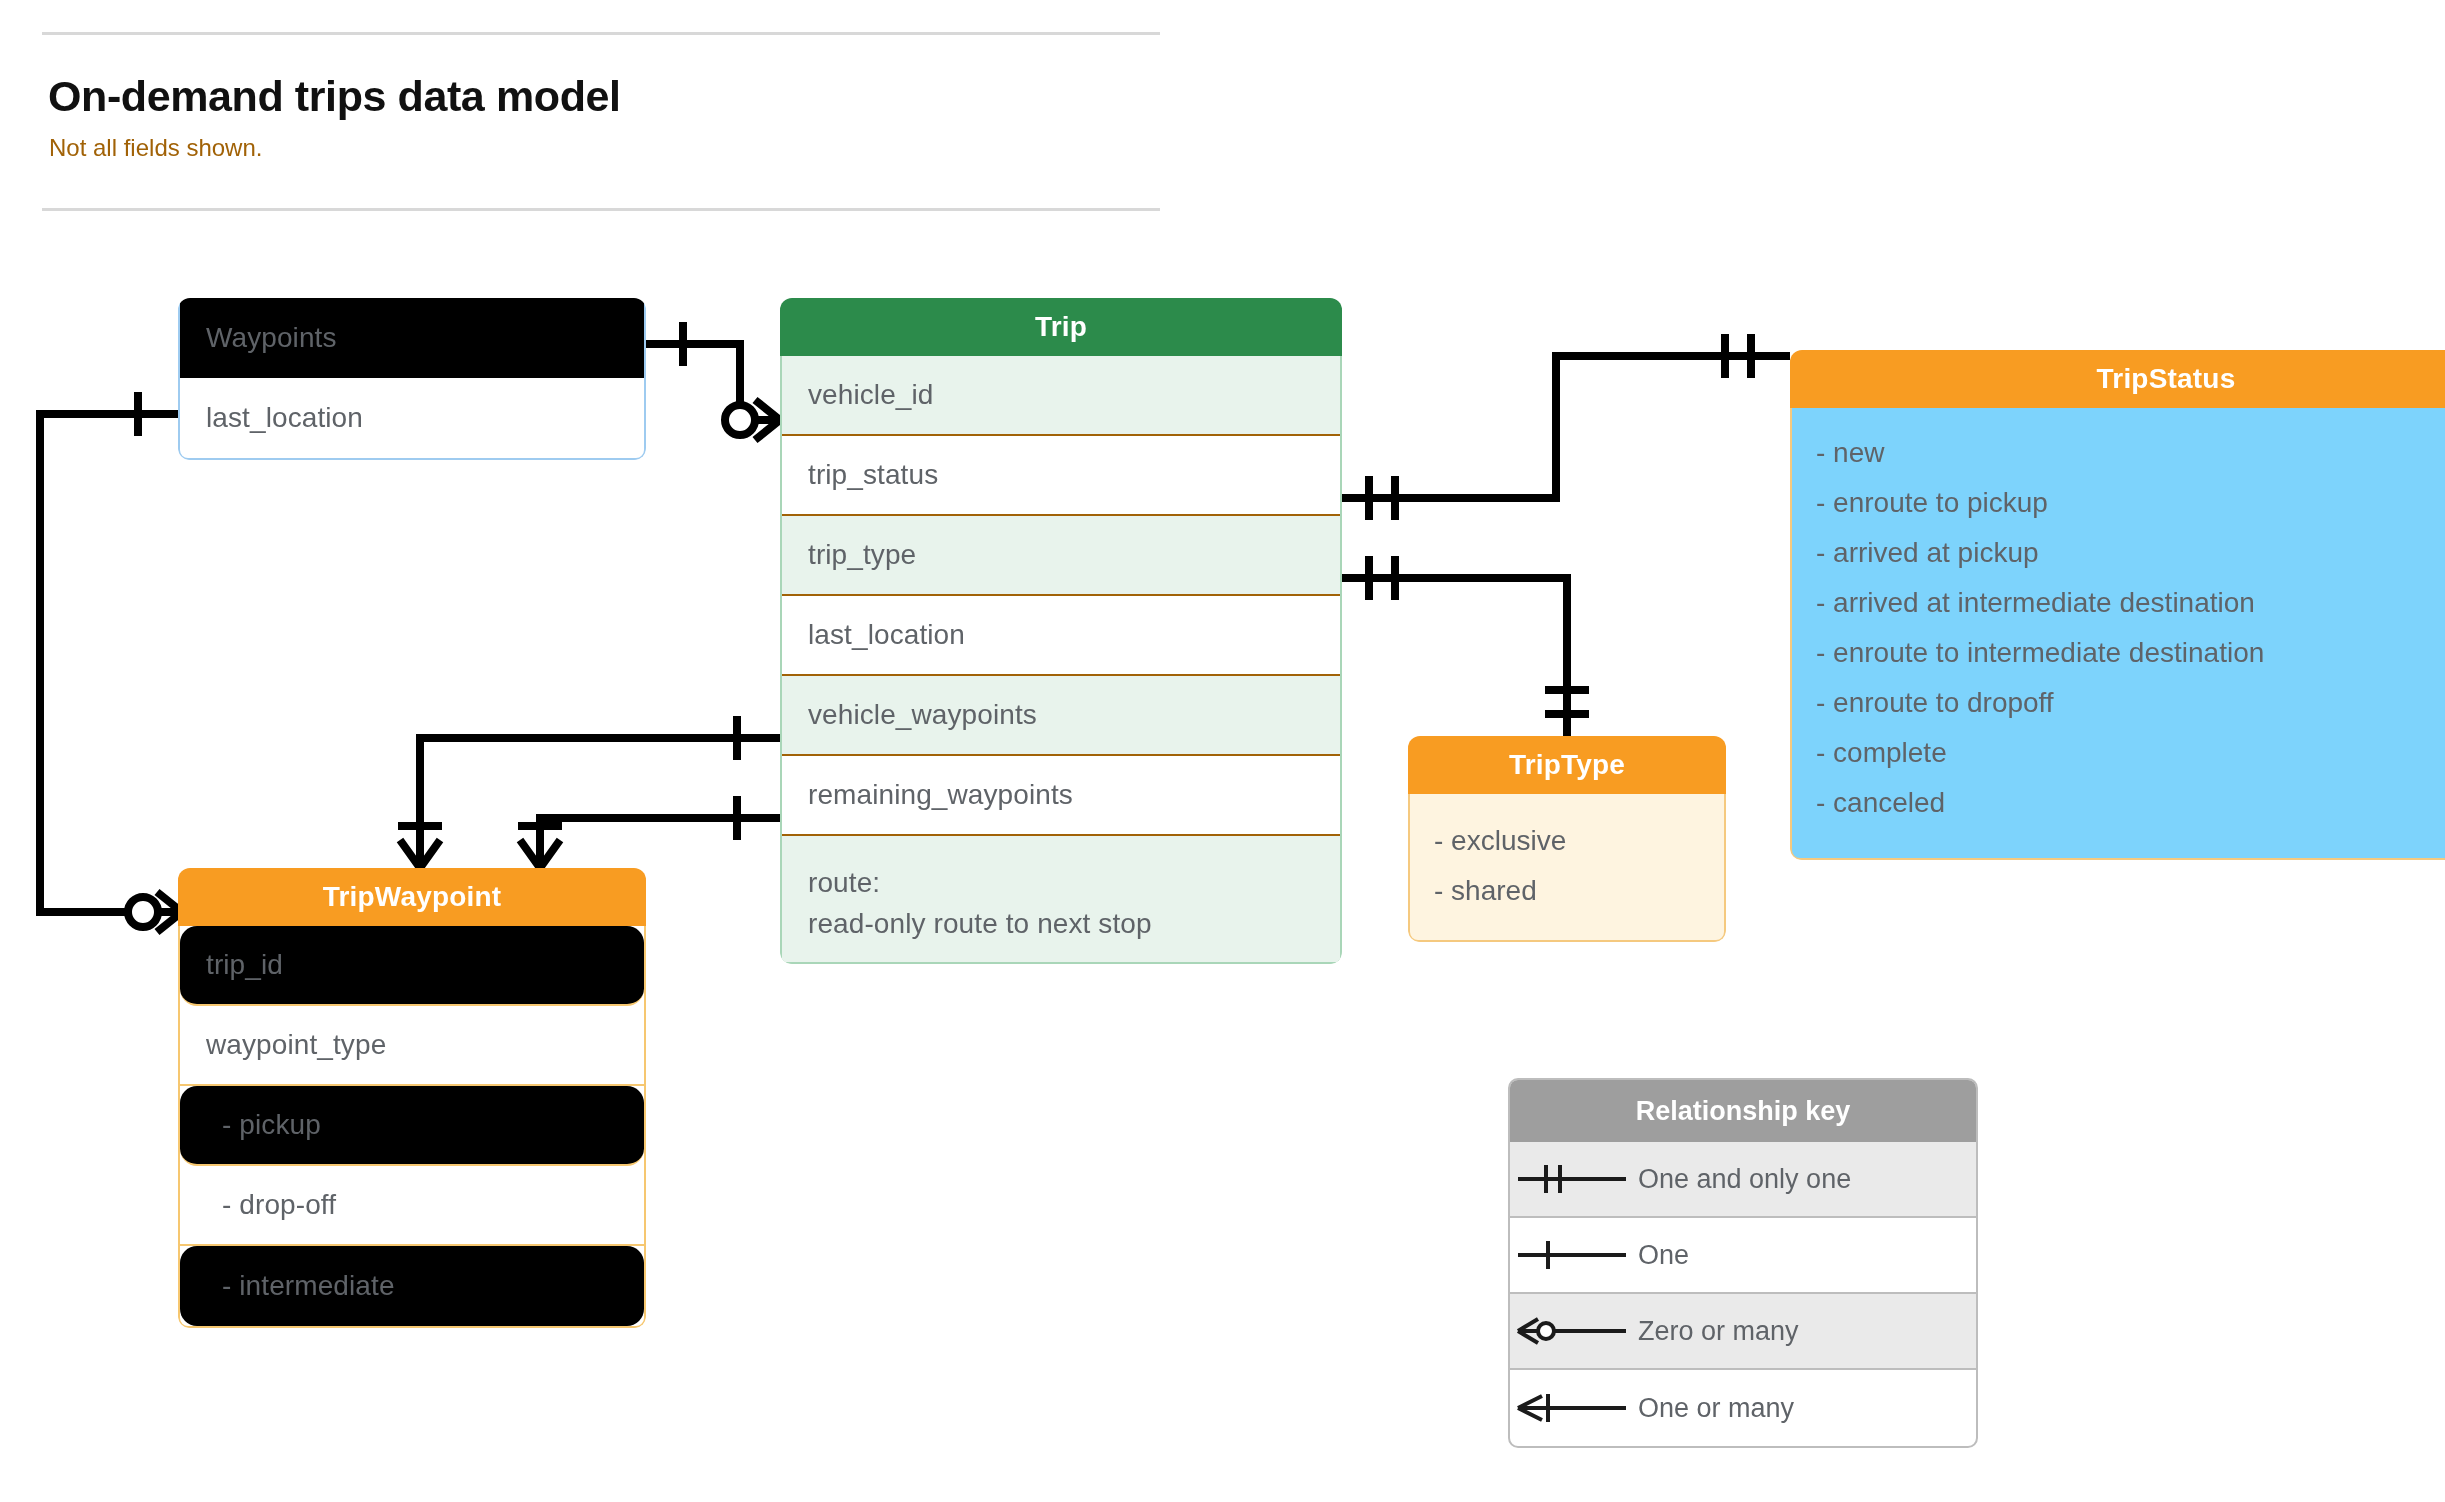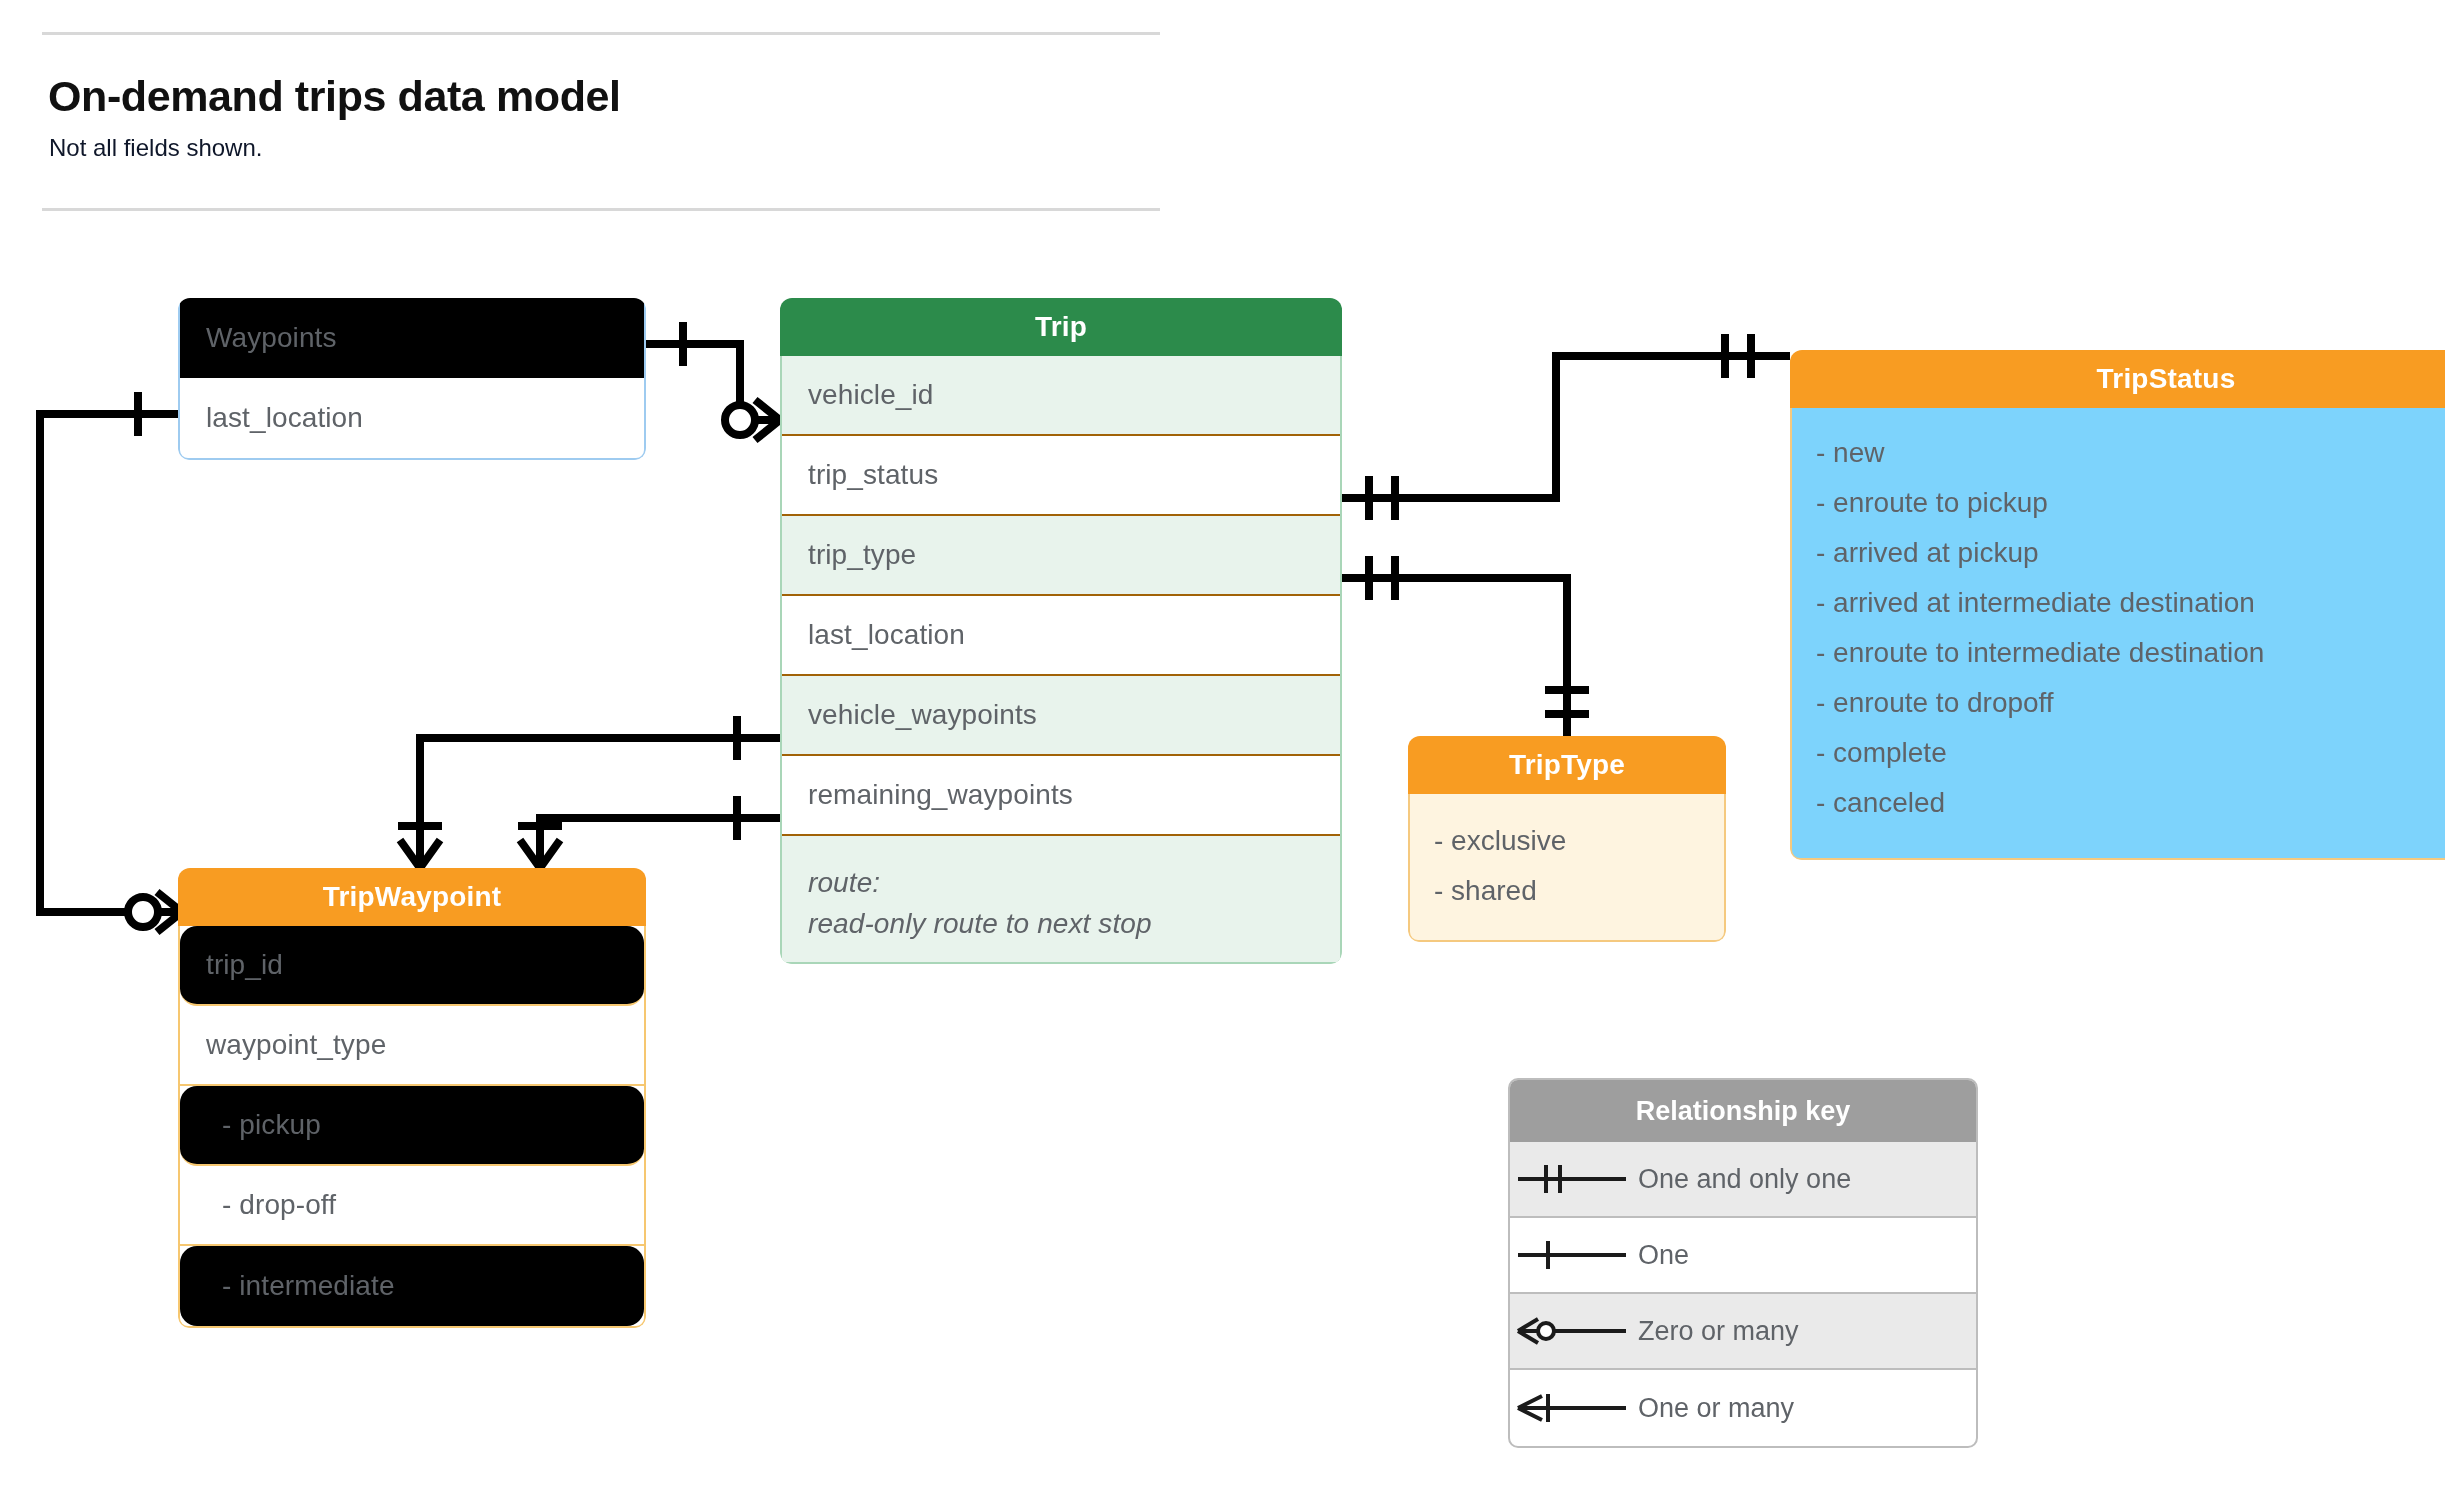--- a/index.html
+++ b/index.html
@@ -6,21 +6,21 @@
   body{
     width:2445px;height:1502px;position:relative;overflow:hidden;
     font-family:"Liberation Sans", sans-serif;
     -webkit-font-smoothing:antialiased;
   }
 
   
   #header-rule-top{position:absolute;left:42px;top:32px;width:1118px;height:3px;background:#d8d8d8;}
   #header-rule-bottom{position:absolute;left:42px;top:208px;width:1118px;height:3px;background:#d8d8d8;}
   #page-title{position:absolute;left:48px;top:72px;font-size:43px;font-weight:bold;color:#111111;letter-spacing:-.4px;white-space:nowrap;}
-  #page-subtitle{position:absolute;left:49px;top:134px;font-size:24px;color:#0f172a;white-space:nowrap;}
+  #page-subtitle{position:absolute;left:49px;top:134px;font-size:24px;color:#a16207;white-space:nowrap;}
 
   
   .entity{position:absolute;border-radius:12px;overflow:hidden;box-sizing:border-box;}
   .entity .ehead{
     height:58px;line-height:58px;text-align:center;color:#ffffff;
     font-size:28px;font-weight:bold;letter-spacing:.2px;
   }
   .entity .ebody{box-sizing:border-box;}
   .erow{
     box-sizing:border-box;padding-left:26px;display:flex;align-items:center;
@@ -35,21 +35,21 @@
   #entity-vehicle .ebody{border:2px solid #9ecbf0;border-top:none;border-radius:0 0 10px 10px;background:#fff;}
   #entity-vehicle .erow.alt{background:#000000;}
   #entity-vehicle .erow{height:80px;}
 
   
   #entity-trip{left:780px;top:298px;width:562px;}
   #entity-trip .ehead{background:#2C8B4B;}
   #entity-trip .ebody{border:2px solid #a9d6b8;border-top:none;border-radius:0 0 10px 10px;background:#fff;}
   #entity-trip .erow{height:80px;border-bottom:2px solid #a16207;}
   #entity-trip .erow.alt{background:#E8F3EC;}
-  #entity-trip .erow:last-child{border-bottom:none;font-style:italic;}
+  #entity-trip .erow:last-child{border-bottom:none;}
   #entity-trip .erow.tall{height:126px;}
 
   
   #entity-tripstatus{left:1790px;top:322px;width:752px;margin-top:28px;}
   #entity-tripstatus .ehead{background:#F89C22;}
   #entity-tripstatus .ebody{border:2px solid #f5c97f;border-top:none;border-radius:0 0 10px 10px;background:#7dd3fc;padding:20px 0 30px 0;}
   #entity-tripstatus .eline{font-size:28px;color:#5f6368;padding-left:24px;line-height:50px;white-space:nowrap;}
 
   
   #entity-triptype{left:1408px;top:736px;width:318px;}

